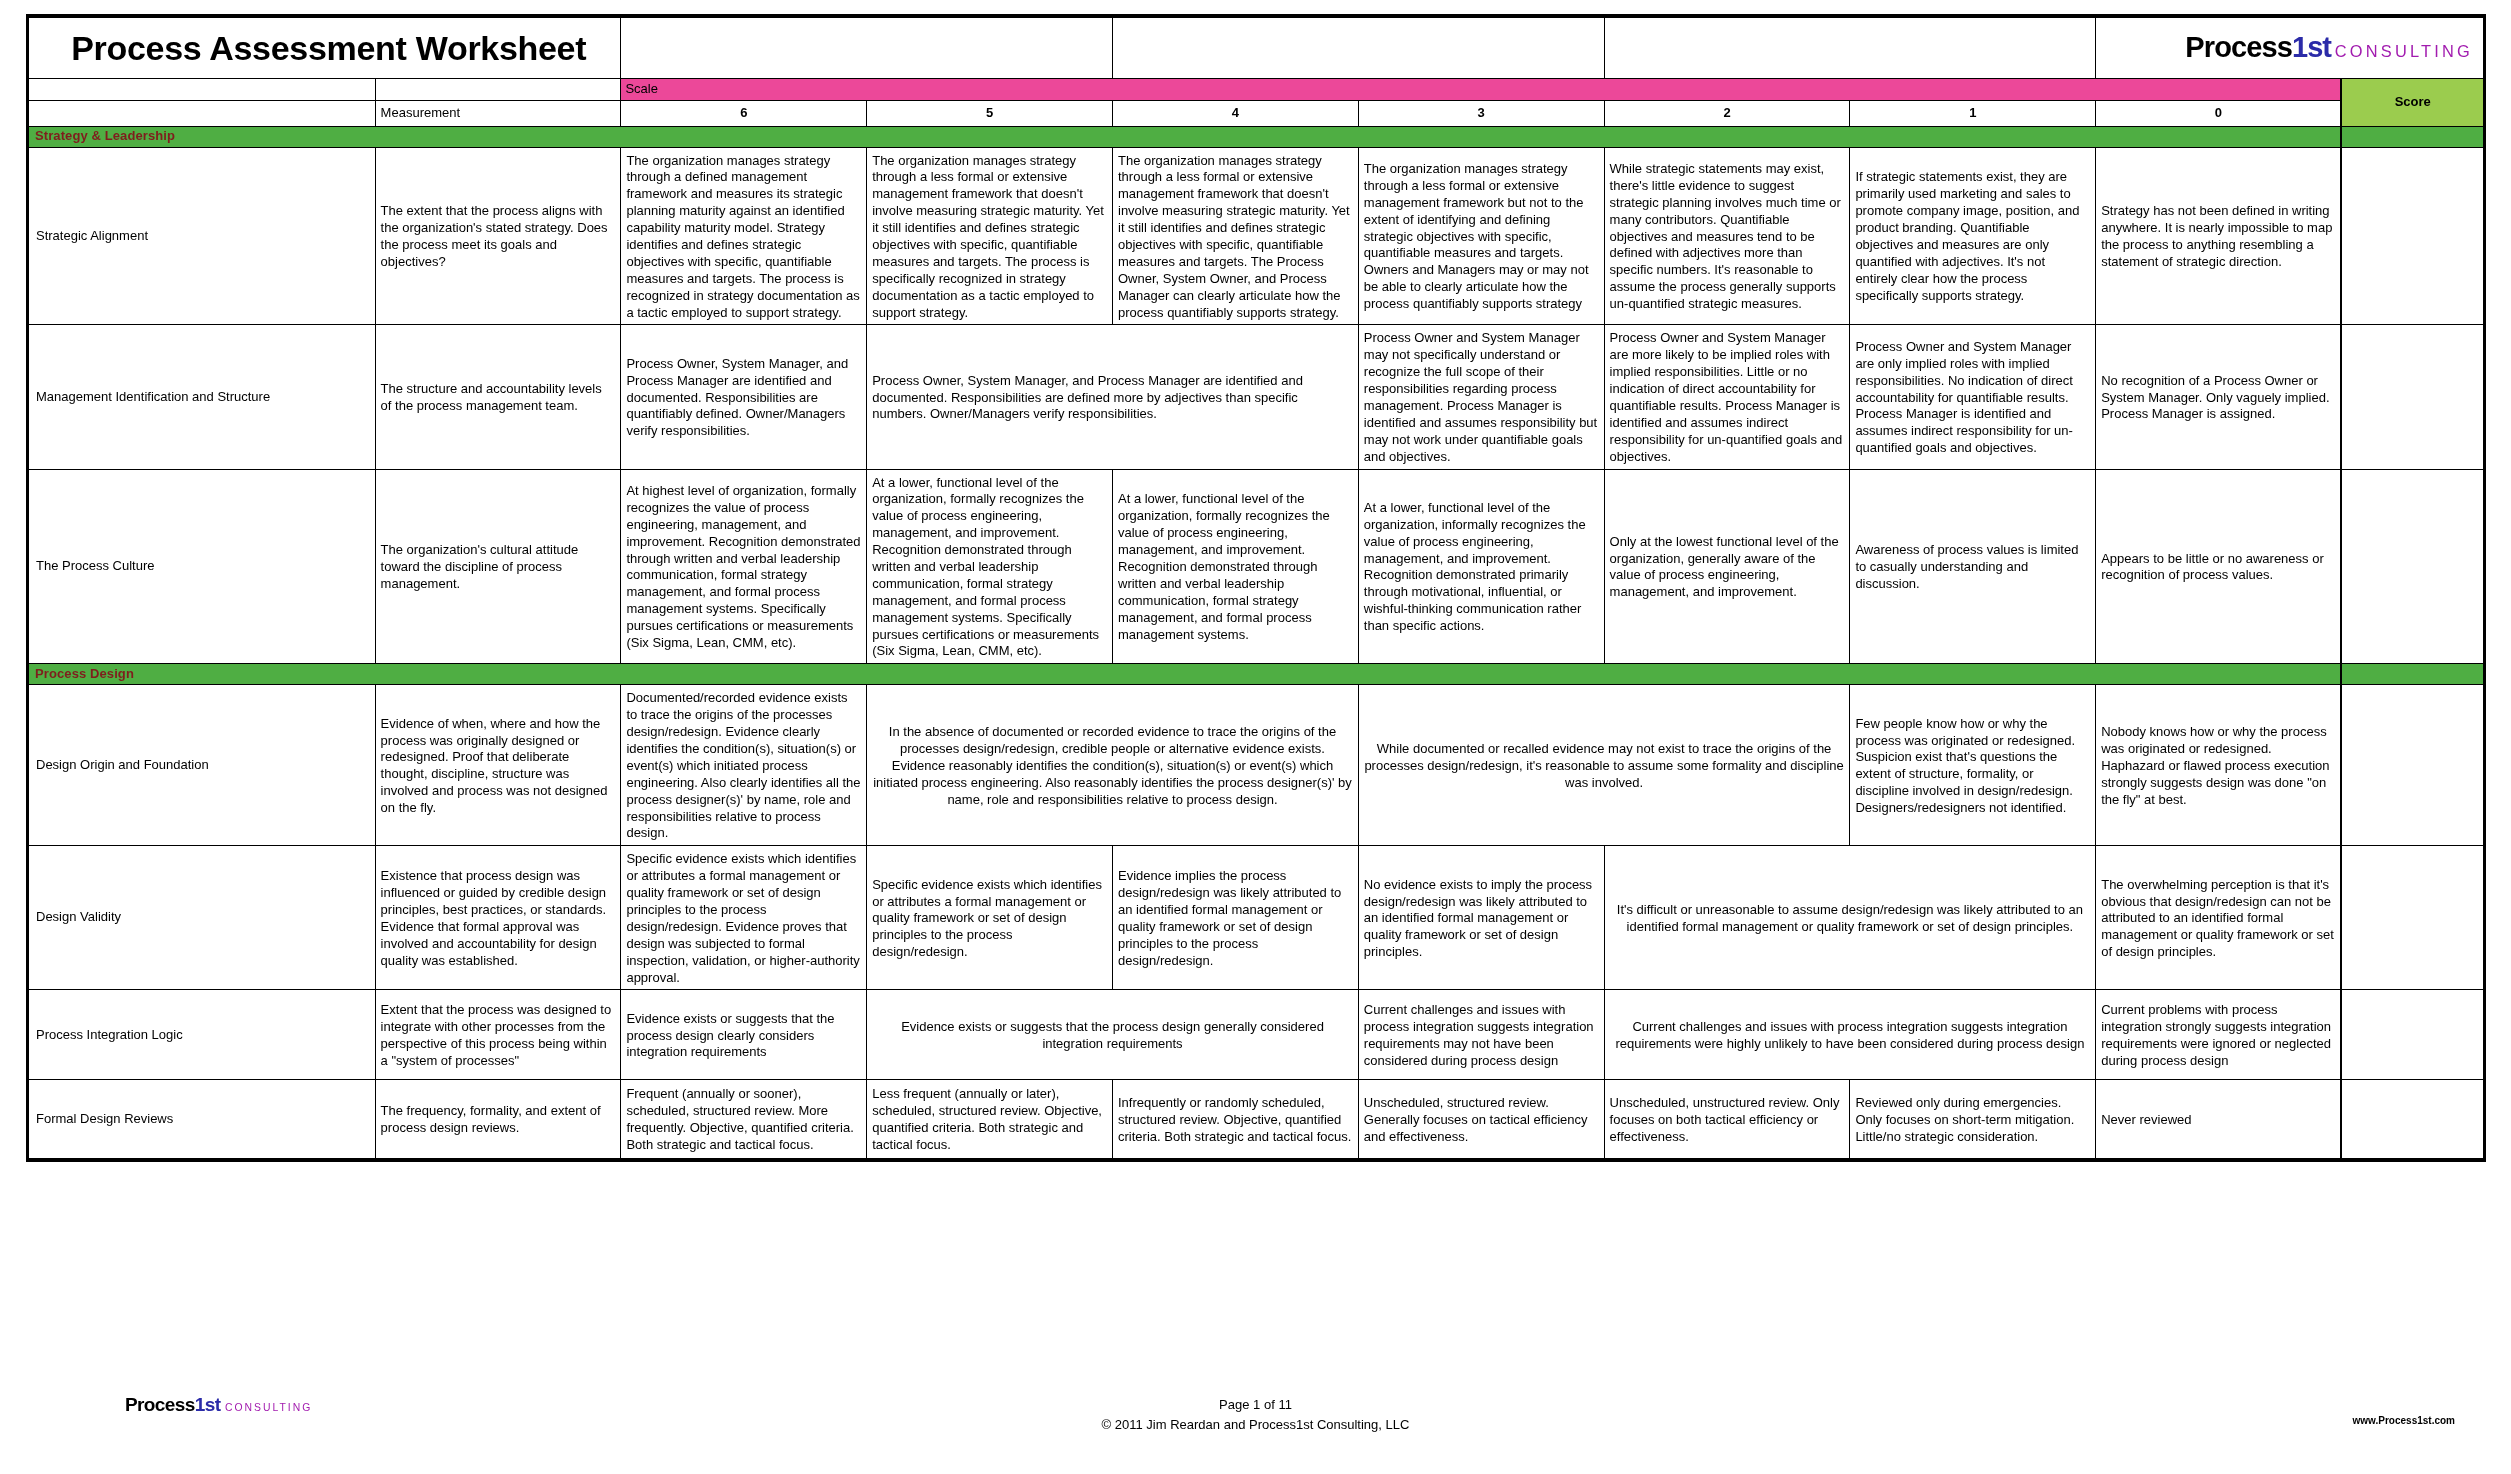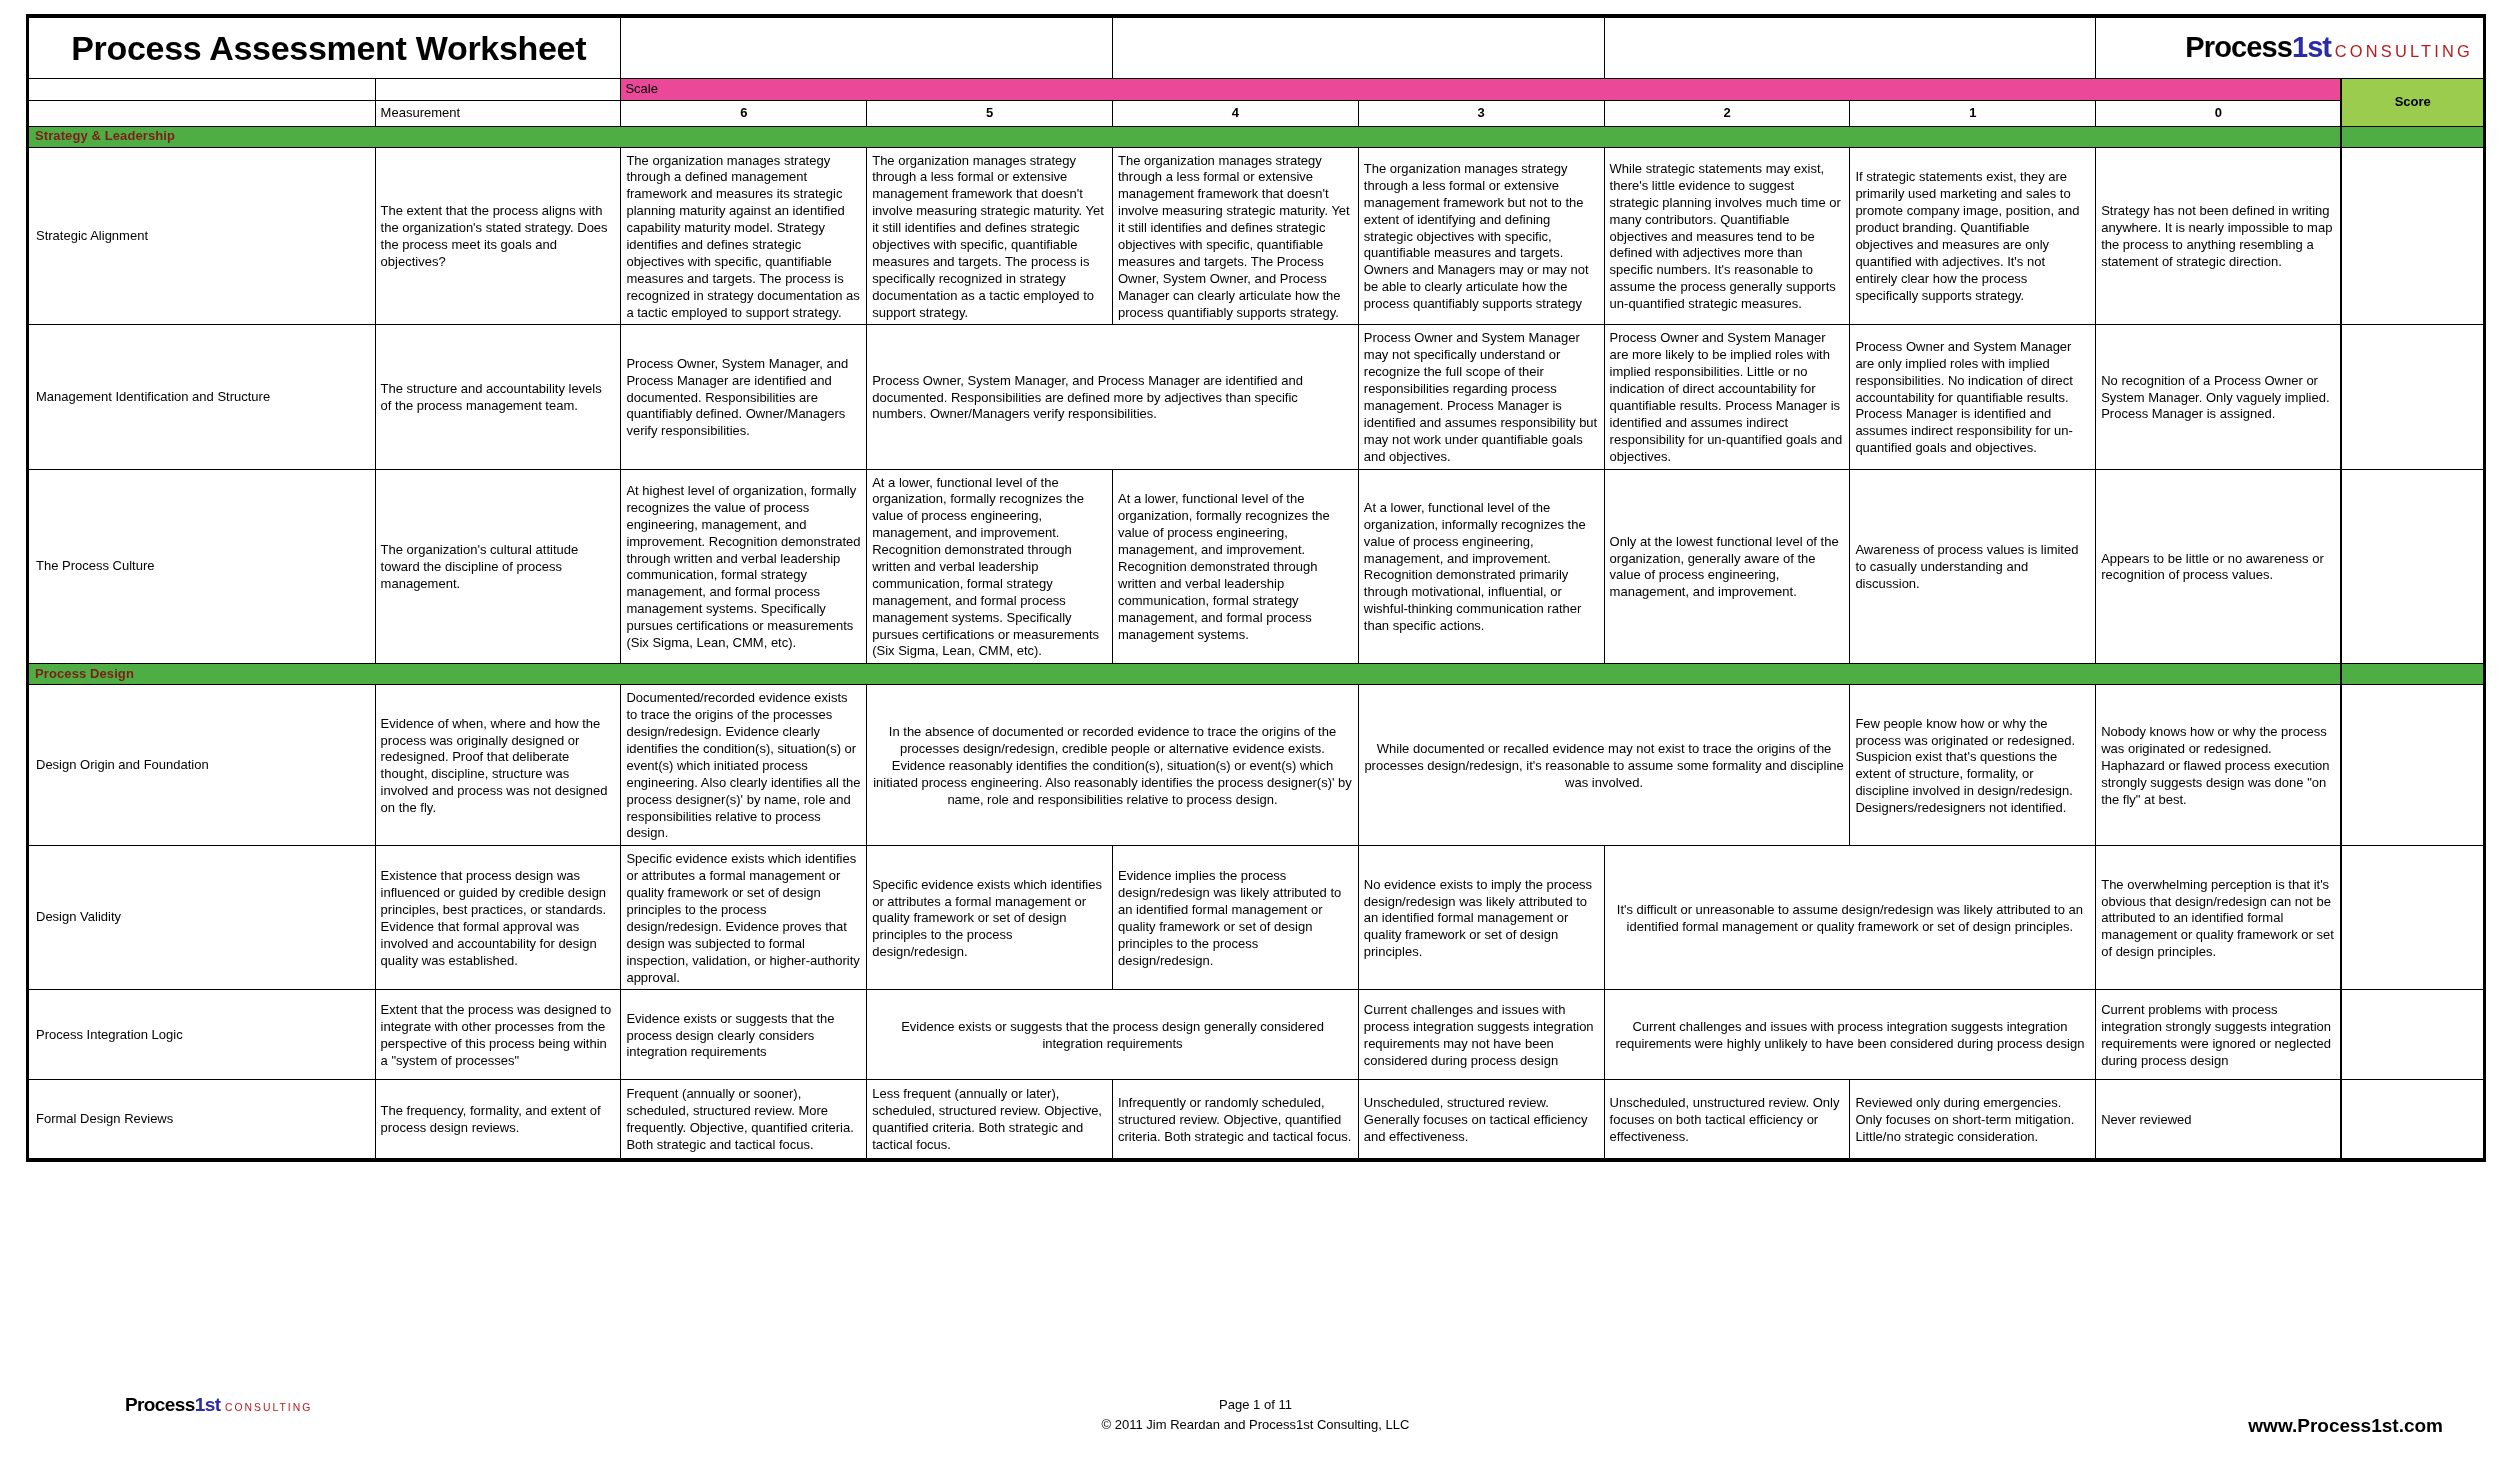--- a/index.html
+++ b/index.html
@@ -83,21 +83,21 @@
   }
   .logo-main .blue { color: #2b2ba8; }
   .logo-rule {
     height: 5px;
     background: #2b2ba8;
     margin: 1px 0 2px 0;
   }
   .logo-sub {
     font-size: 16.4px;
     letter-spacing: 3.2px;
-    color: #b91c1c;
+    color: #a21caf;
   }
 
   
   .scale-band {
     background: #ec4899;
     font-size: 13.4px;
     font-weight: normal;
     text-align: left;
     height: 22px;
     padding: 1px 4px !important;
@@ -172,22 +172,22 @@
   .footer-logo .logo-sub { font-size: 10.4px; letter-spacing: 2px; }
   .footer-center {
     position: absolute;
     left: 0; right: 0; top: 6px;
     text-align: center;
     font-size: 13px;
     line-height: 1.55;
   }
   .footer-right {
     position: absolute;
-    right: 68px; top: 26px;
-    font-size: 19px;
+    right: 56px; top: 26px;
+    font-size: 10px;
     font-weight: bold;
   }
 </style>
 </head>
 <body>
 
 <div class="sheet">
 
   <table class="grid">
     <colgroup>

